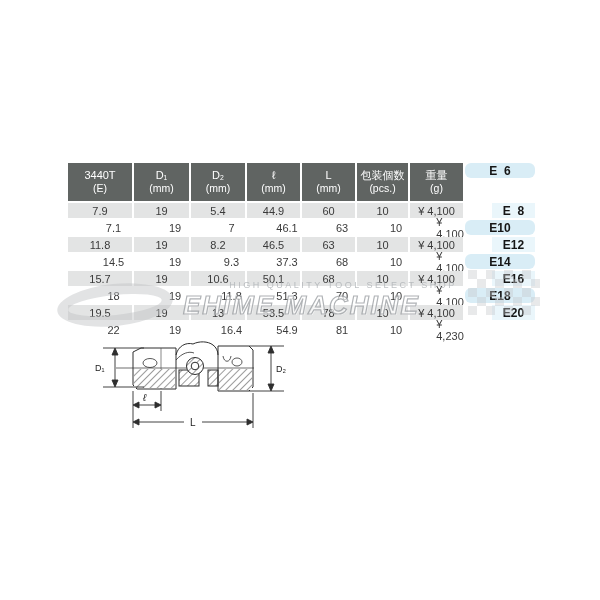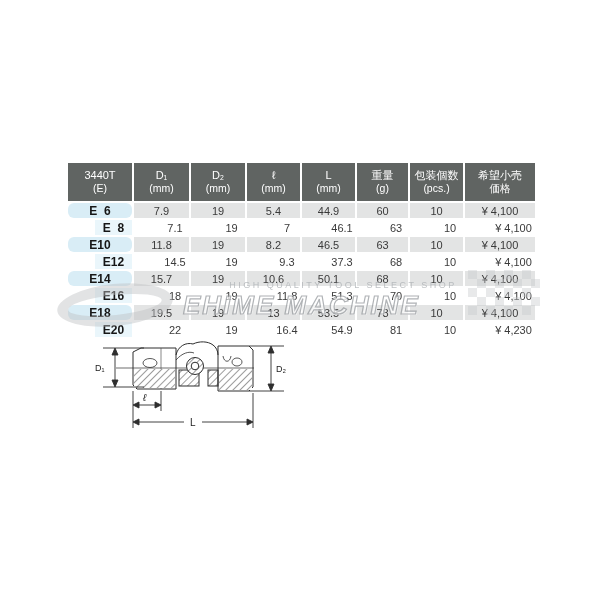--- a/index.html
+++ b/index.html
@@ -67,33 +67,29 @@
         <span class="l1">ℓ</span>
         <span class="l2">(mm)</span>
       </div>
 
       <div class="hcell">
         <span class="l1">L</span>
         <span class="l2">(mm)</span>
       </div>
 
       <div class="hcell">
+        <span class="l1">包装個数</span>
+        <span class="l2">(pcs.)</span>
+      </div>
+
+      <div class="hcell">
         <span class="l1">重量</span>
         <span class="l2">(g)</span>
       </div>
 
-      <div class="hcell">
-        <span class="l1">包装個数</span>
-        <span class="l2">(pcs.)</span>
-      </div>
-
-      <div class="hcell">
-        <span class="l1">希望小売</span>
-        <span class="l2">価格</span>
-      </div>
 
       <div class="cell c-model odd">E  6</div>
       <div class="cell odd">7.9</div>
       <div class="cell odd">19</div>
       <div class="cell odd">5.4</div>
       <div class="cell odd">44.9</div>
       <div class="cell odd">60</div>
       <div class="cell odd">10</div>
       <div class="cell odd">¥ 4,100</div>
 

